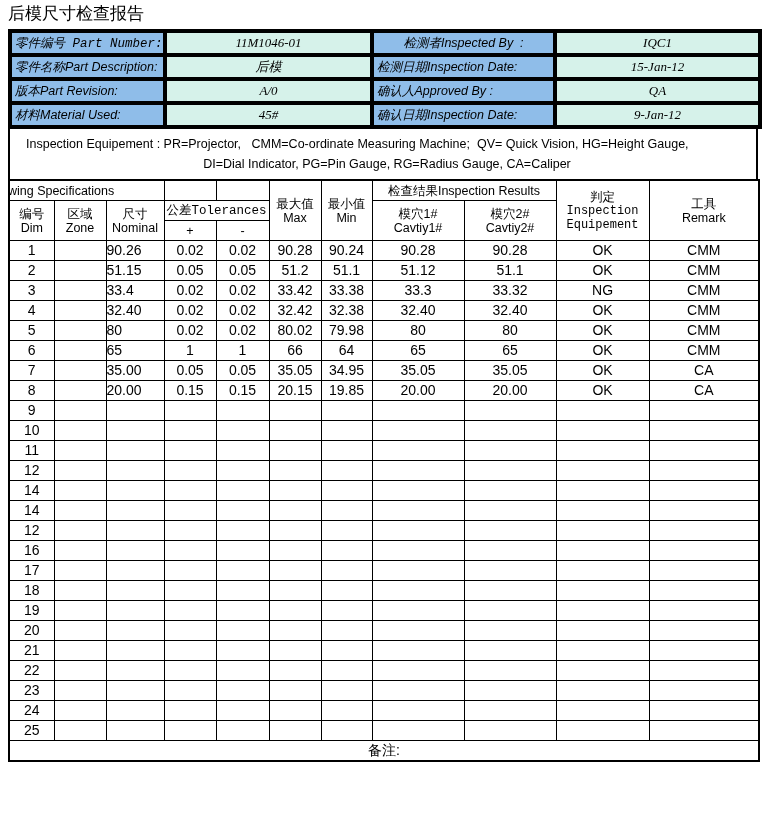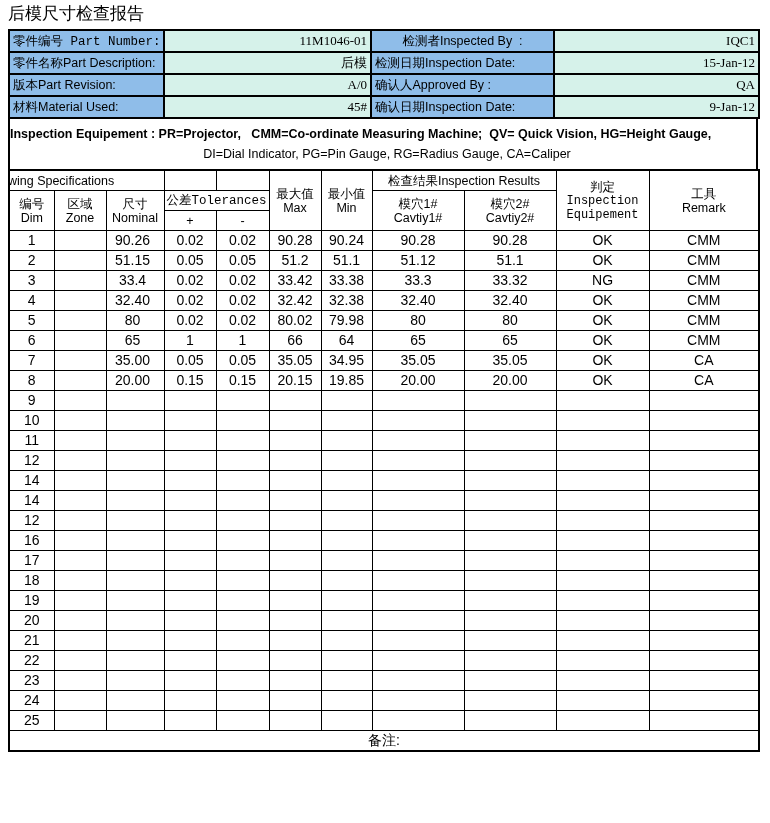--- a/index.html
+++ b/index.html
@@ -5,39 +5,39 @@
   html,body{margin:0;padding:0;background:#fff;}
   body{width:770px;height:823px;overflow:hidden;color:#000;
        font-family:"Liberation Sans","DejaVu Sans",sans-serif;}
   .page{position:relative;width:770px;height:823px;}
   h1.title{font-size:17px;font-weight:normal;margin:3px 0 4px 8px;line-height:22px;}
 
   table{border-collapse:collapse;table-layout:fixed;margin-left:8px;}
 
   
   table.info{width:750px;border:2px solid #000;}
-  table.info td{border:2px solid #000000;height:20px;padding:0 3px;font-size:12.5px;white-space:pre;overflow:hidden;}
+  table.info td{border:4px solid #000000;height:20px;padding:0 3px;font-size:12.5px;white-space:pre;overflow:hidden;font-style:italic;}
   table.info td.lbl{background:#8FBDE9;text-align:left;}
   table.info td.lbl.center{text-align:center;}
-  table.info td.val{background:#D6F2EA;text-align:right;
+  table.info td.val{background:#D6F2EA;text-align:center;
        font-family:"Liberation Serif","DejaVu Serif",serif;font-size:13px;}
   .mono{font-family:"Liberation Mono","DejaVu Sans Mono",monospace;font-size:12px;}
 
   
   .note{width:746px;margin-left:8px;border-left:2px solid #000;border-right:2px solid #000;
         padding:8px 0 7px 0;font-size:12.5px;background:#fff;}
-  .note .n1{padding-left:0;white-space:pre;line-height:15px;font-weight:bold;}
+  .note .n1{padding-left:16px;white-space:pre;line-height:15px;}
   .note .n2{text-align:center;margin-top:5px;line-height:15px;padding-left:8px;}
 
   
   table.spec{width:750px;border:2px solid #000;}
   table.spec th, table.spec td{border:1px solid #000;padding:0;overflow:hidden;}
   table.spec th{font-weight:normal;font-size:12.5px;height:19px;text-align:center;line-height:14px;}
   table.spec td{height:19px;font-size:14px;text-align:center;line-height:19px;white-space:nowrap;}
-  table.spec td.ra{text-align:center;padding-right:5px;}
+  table.spec td.ra{text-align:left;padding-right:5px;}
   th.dspec{text-align:left;position:relative;}
   th.dspec span{position:absolute;left:-9px;top:3px;white-space:nowrap;font-size:12.5px;}
   .h2l div{line-height:14px;}
   td.remarks{height:76px;vertical-align:top;text-align:left;font-size:12.5px;padding:2px 4px;line-height:15px;}
 </style>
 </head>
 <body>
 
 <div class="page">
 

